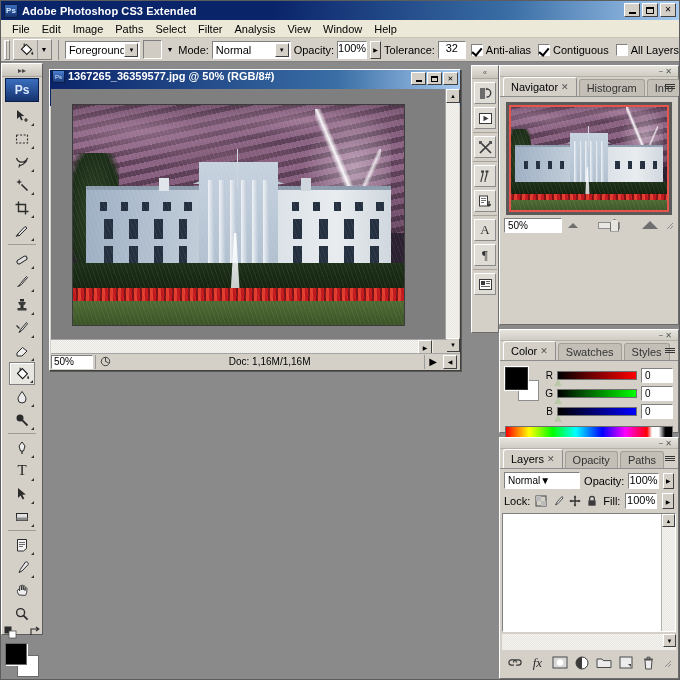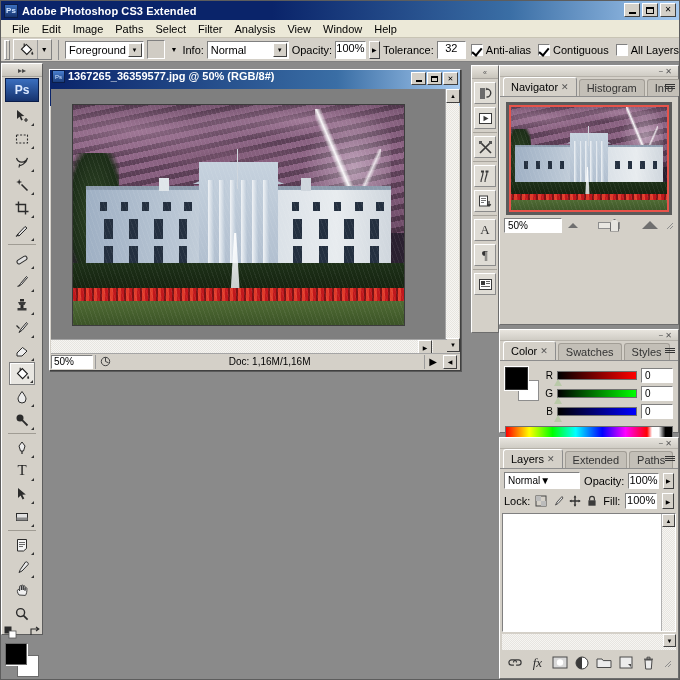--- a/index.html
+++ b/index.html
@@ -541,21 +541,21 @@
       </div>
       <div class="tp-arrow">▼</div>
     </div>
     <div class="sep-v"></div>
     <div class="combo" style="width:92px">
       <span>Foreground</span>
       <div class="cb-btn">▼</div>
     </div>
     <div class="swatch-box"></div>
     <div class="tp-arrow" style="border:none">▼</div>
-    <span class="opt-label">Info:</span>
+    <span class="opt-label">Mode:</span>
     <div class="combo" style="width:96px">
       <span>Normal</span>
       <div class="cb-btn">▼</div>
     </div>
     <span class="opt-label">Opacity:</span>
     <div class="numfield">
       <span>100%</span>
     </div>
     <div class="spin">▶</div>
     <span class="opt-label">Tolerance:</span>
@@ -1071,21 +1071,21 @@
   <div class="panel" style="top:436px;height:242px;">
     <div class="panel-topbar">
       <span class="pmini">−✕</span>
     </div>
     <div class="tabs">
       <div class="tab active">
         <span>Layers</span>
         <span class="tclose">✕</span>
       </div>
       <div class="tab">
-        <span>Extended</span>
+        <span>Opacity</span>
       </div>
       <div class="tab">
         <span>Paths</span>
       </div>
       <div class="panel-menu">
         <div class="ml"></div>
           <div class="ml"></div>
           <div class="ml"></div>
       </div>
     </div>

